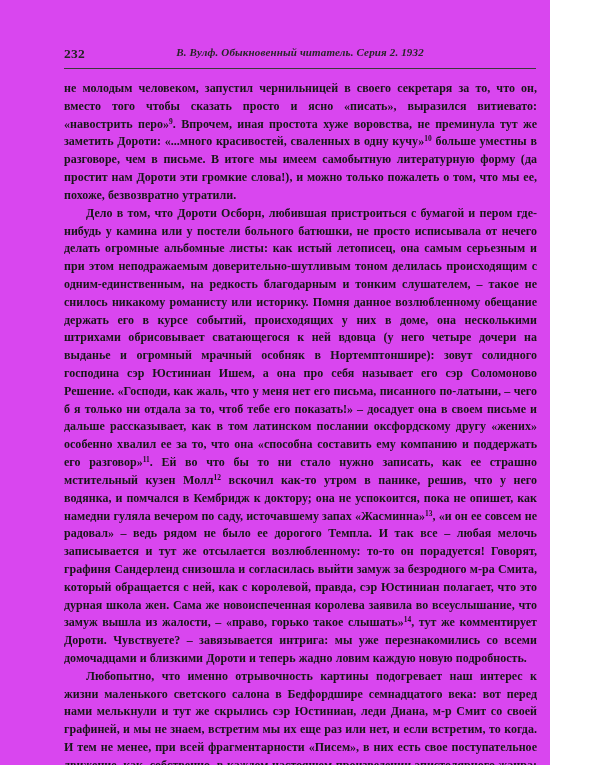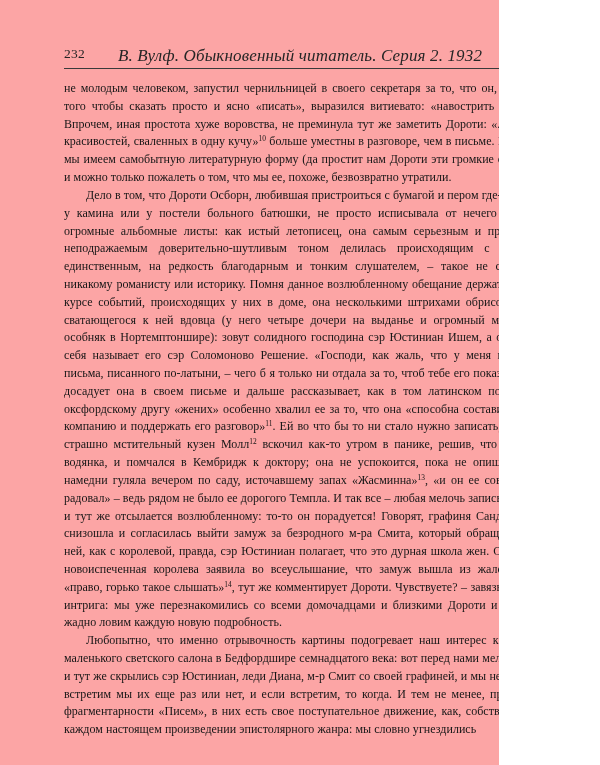--- a/index.html
+++ b/index.html
@@ -10,24 +10,25 @@
     width: 600px;
     height: 765px;
     background: #ffffff;
     font-family: "Liberation Serif", "DejaVu Serif", serif;
     color: #1a1a1a;
     -webkit-font-smoothing: antialiased;
   }
 
   .page {
     position: relative;
-    width: 499px;
+    width: 550px;
     height: 765px;
-    background: #fca5a5;
+    background: #d946ef;
     overflow: hidden;
+    font-weight: bold;
   }
 
   
   .running-header {
     position: absolute;
     left: 64px;
     top: 46px;
     width: 472px;
     height: 20px;
   }
@@ -39,21 +40,21 @@
     font-style: normal;
     letter-spacing: 0.2px;
     color: #242424;
   }
   .header-title {
     position: absolute;
     left: 0;
     top: 0;
     width: 472px;
     text-align: center;
-    font-size: 17px;
+    font-size: 11px;
     font-style: italic;
     letter-spacing: 0.15px;
     color: #262626;
     white-space: nowrap;
   }
   .header-rule {
     position: absolute;
     left: 64px;
     top: 68px;
     width: 472px;

